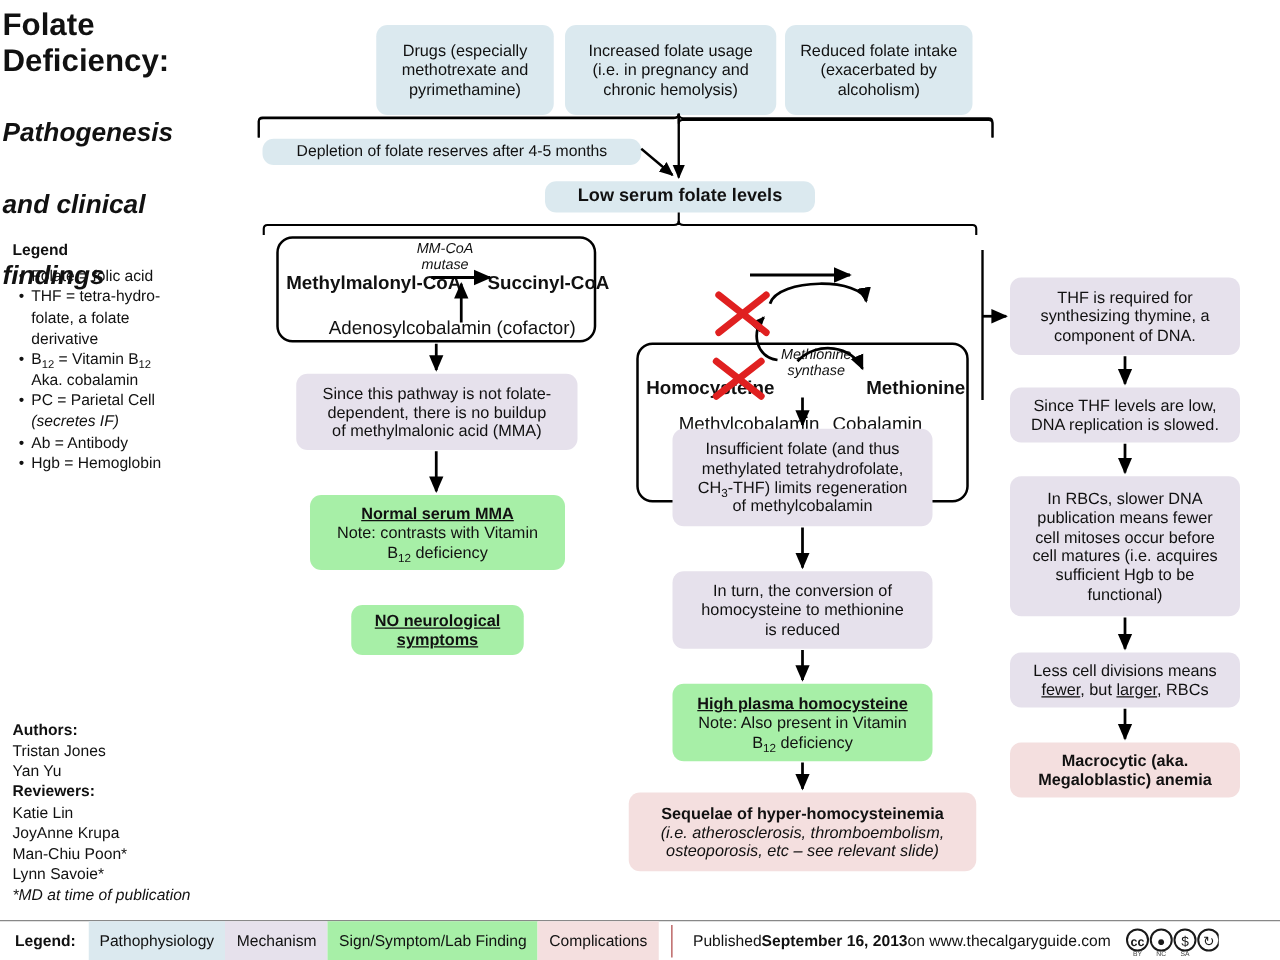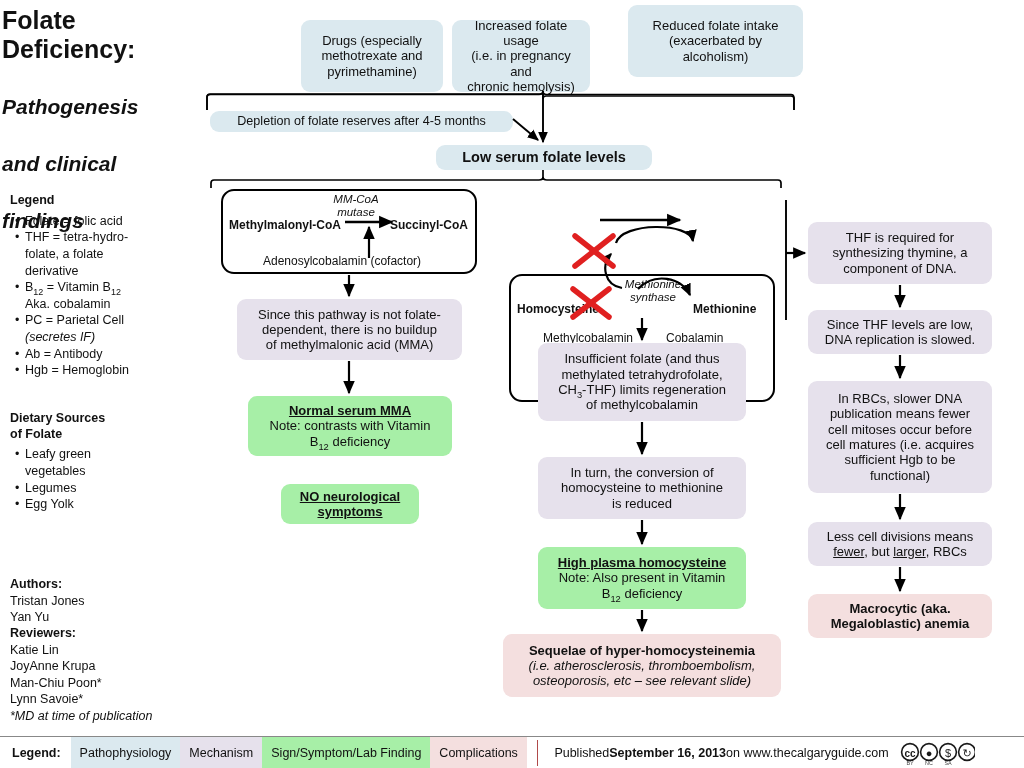--- a/index.html
+++ b/index.html
@@ -44,21 +44,21 @@
   .white{background:#ffffff;border:2.2px solid #000;border-radius:13px;}
   .b{font-weight:bold;}
   .u{text-decoration:underline;}
 
   
   #overlay{position:absolute;left:0;top:0;width:1024px;height:768px;pointer-events:none;}
 
   
   .pw{position:relative;font-size:13px;}
   .pwlabel{position:absolute;font-style:italic;font-size:11.5px;text-align:center;line-height:1.1;}
-  .pwtext{position:absolute;font-size:12px;white-space:nowrap;}
+  .pwtext{position:absolute;font-size:15px;white-space:nowrap;}
   .pwtext.bold{font-weight:bold;}
 
   
   #footer{left:0;top:736px;width:1024px;height:32px;border-top:1.5px solid #888;background:#fff;}
   #footer .row{display:flex;align-items:stretch;height:32px;}
   .fLegend{display:flex;align-items:center;padding:0 10px 0 12px;font-size:12.5px;font-weight:bold;}
   .fChip{display:flex;align-items:center;justify-content:center;padding:0 9px;font-size:12.5px;white-space:nowrap;}
   .fDiv{width:1.5px;background:#b04a4a;margin:3px 10px;}
   .fPub{display:flex;align-items:center;font-size:12.5px;padding-left:6px;white-space:nowrap;}
   .ccwrap{display:flex;align-items:center;margin-left:10px;}
@@ -91,31 +91,20 @@
       </li>
       <li>
         <span>PC = Parietal Cell</span><br>
         <span class="it">(secretes IF)</span>
       </li>
       <li><span>Ab = Antibody</span></li>
       <li><span>Hgb = Hemoglobin</span></li>
     </ul>
   </div>
 
-  <div class="abs" style="left:10px;top:411px;width:180px;">
-    <div class="sideHead">Dietary Sources</div>
-    <div class="sideHead">of Folate</div>
-    <ul class="sideList">
-      <li>
-        <span>Leafy green</span><br><span>vegetables</span>
-      </li>
-      <li><span>Legumes</span></li>
-      <li><span>Egg Yolk</span></li>
-    </ul>
-  </div>
 
   <div class="abs" style="left:10px;top:577px;width:190px;">
     <div class="sideHead">Authors:</div>
     <div class="sideLine">Tristan Jones</div>
     <div class="sideLine">Yan Yu</div>
     <div class="sideHead">Reviewers:</div>
     <div class="sideLine">Katie Lin</div>
     <div class="sideLine">JoyAnne Krupa</div>
     <div class="sideLine">Man-Chiu Poon*</div>
     <div class="sideLine">Lynn Savoie*</div>
@@ -123,29 +112,29 @@
   </div>
 
   <div class="abs box blue" style="left:301px;top:20px;width:142px;height:72px;">
     <div class="inner">
       <div>Drugs (especially</div>
       <div>methotrexate and</div>
       <div>pyrimethamine)</div>
     </div>
   </div>
 
-  <div class="abs box blue" style="left:452px;top:20px;width:138px;height:72px;">
+  <div class="abs box blue" style="left:452px;top:20px;width:169px;height:72px;">
     <div class="inner">
       <div>Increased folate usage</div>
       <div>(i.e. in pregnancy and</div>
       <div>chronic hemolysis)</div>
     </div>
   </div>
 
-  <div class="abs box blue" style="left:628px;top:5px;width:175px;height:72px;">
+  <div class="abs box blue" style="left:628px;top:20px;width:150px;height:72px;">
     <div class="inner">
       <div>Reduced folate intake</div>
       <div>(exacerbated by</div>
       <div>alcoholism)</div>
     </div>
   </div>
 
   <div class="abs box blue" style="left:210px;top:111px;width:303px;height:21px;font-size:12.6px;">
     <div class="inner">Depletion of folate reserves after 4-5 months</div>
   </div>

